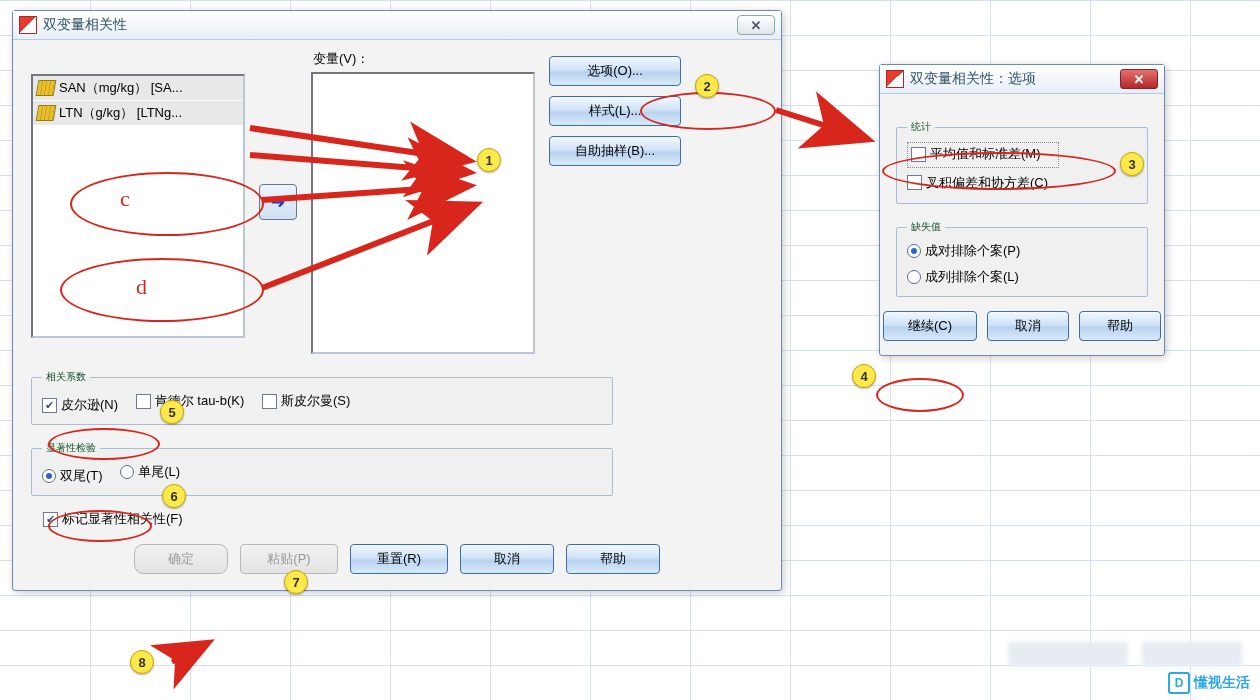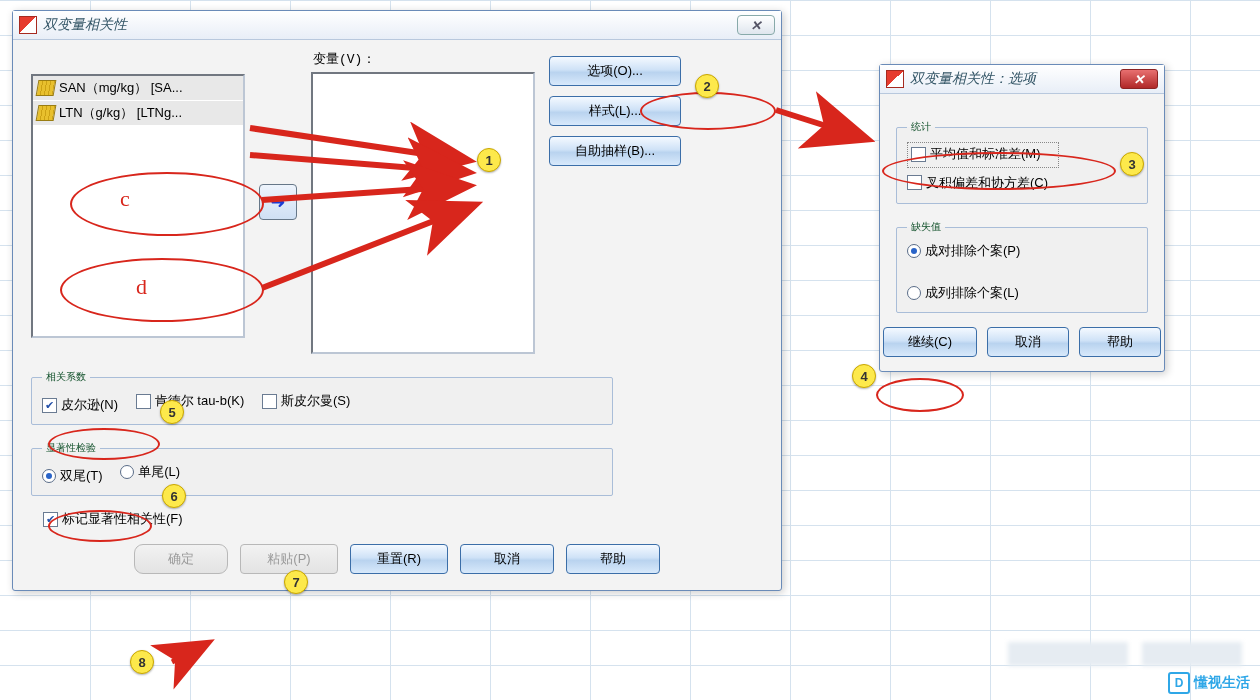--- a/index.html
+++ b/index.html
@@ -28,21 +28,20 @@
     border: 1px solid #6a8bb8;
     border-radius: 3px;
     box-shadow: 2px 2px 8px rgba(0,0,0,0.2);
   }
   .titlebar {
     display: flex;
     justify-content: space-between;
     padding: 4px 6px;
     background: linear-gradient(#fff,#e8eef7);
     border-bottom: 1px solid #b8c8dd;
-    font-style: italic;
   }
   .titlebar .t-left { display:flex; align-items:center; gap:6px; }
   .app-icon {
     width: 16px; height: 16px;
     background: linear-gradient(135deg,#e63b2e 0 50%,#fff 50% 100%);
     border:1px solid #a62a20;
     display:inline-block;
   }
   .title-text { color:#356; font-size:14px; }
   .close-oval {
@@ -75,21 +74,21 @@
   .list-item { display:flex; align-items:center; gap:4px; padding:3px 4px; background:#e8e8e8; margin-bottom:1px;}
   .ruler-icon {
      width:16px;height:14px;
      background:repeating-linear-gradient(90deg,#e8c02d 0 3px,#cda214 3px 4px);
      border:1px solid #9a7d12;
      transform:skewX(-10deg);
      display:inline-block;
   }
   .var-label { font-family:sans-serif; font-size:13px; color:#000; white-space:nowrap; }
   .vars-col { display:flex; flex-direction:column; }
-  .vars-label { margin-bottom:4px; margin-left:2px; color:#000;font-family:Liberation Mono, monospace; }
+  .vars-label { margin-bottom:4px; margin-left:2px; color:#000; }
   .move-btn {
      align-self:center;
      width:36px;height:34px;
      border:1px solid #678;
      border-radius:4px;
      background:linear-gradient(#eef4fc,#cfe0f4);
      display:flex;align-items:center;justify-content:center;
      color:#1a3bd4;font-size:18px;
   }
   .side-btn-col { display:flex;flex-direction:column;gap:10px; margin-top:6px;}
@@ -283,21 +282,21 @@
       </div>
       <br>
       <label class="chk">
         <span class="chk-box"></span>
         <span>叉积偏差和协方差(C)</span>
       </label>
     </fieldset>
 
     <fieldset class="group">
       <legend>缺失值</legend>
-      <label class="rdo" style="display:flex;margin-bottom:24px;text-align:right;">
+      <label class="rdo" style="display:flex;margin-bottom:8px;text-align:right;">
         <span class="rdo-circle sel"></span>
         <span>成对排除个案(P)</span>
       </label>
       <label class="rdo" style="display:flex;">
         <span class="rdo-circle"></span>
         <span>成列排除个案(L)</span>
       </label>
     </fieldset>
 
     <div class="opt-bottom-btns">

